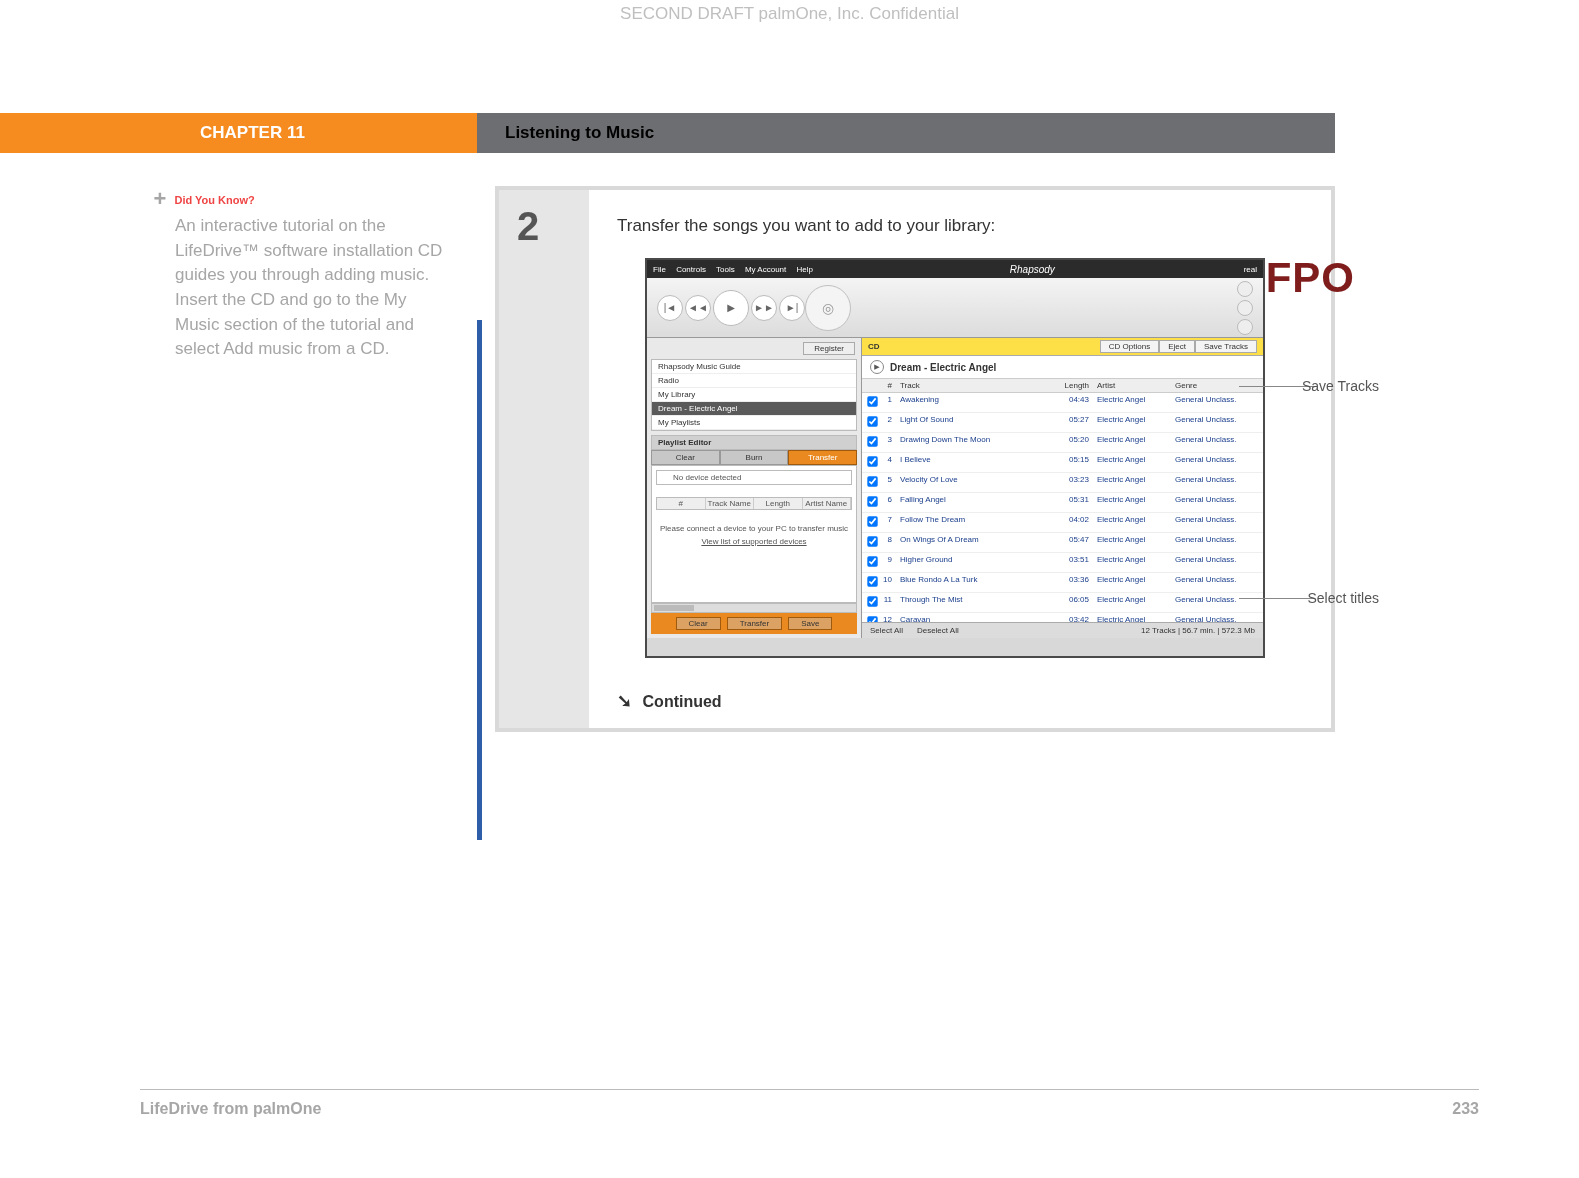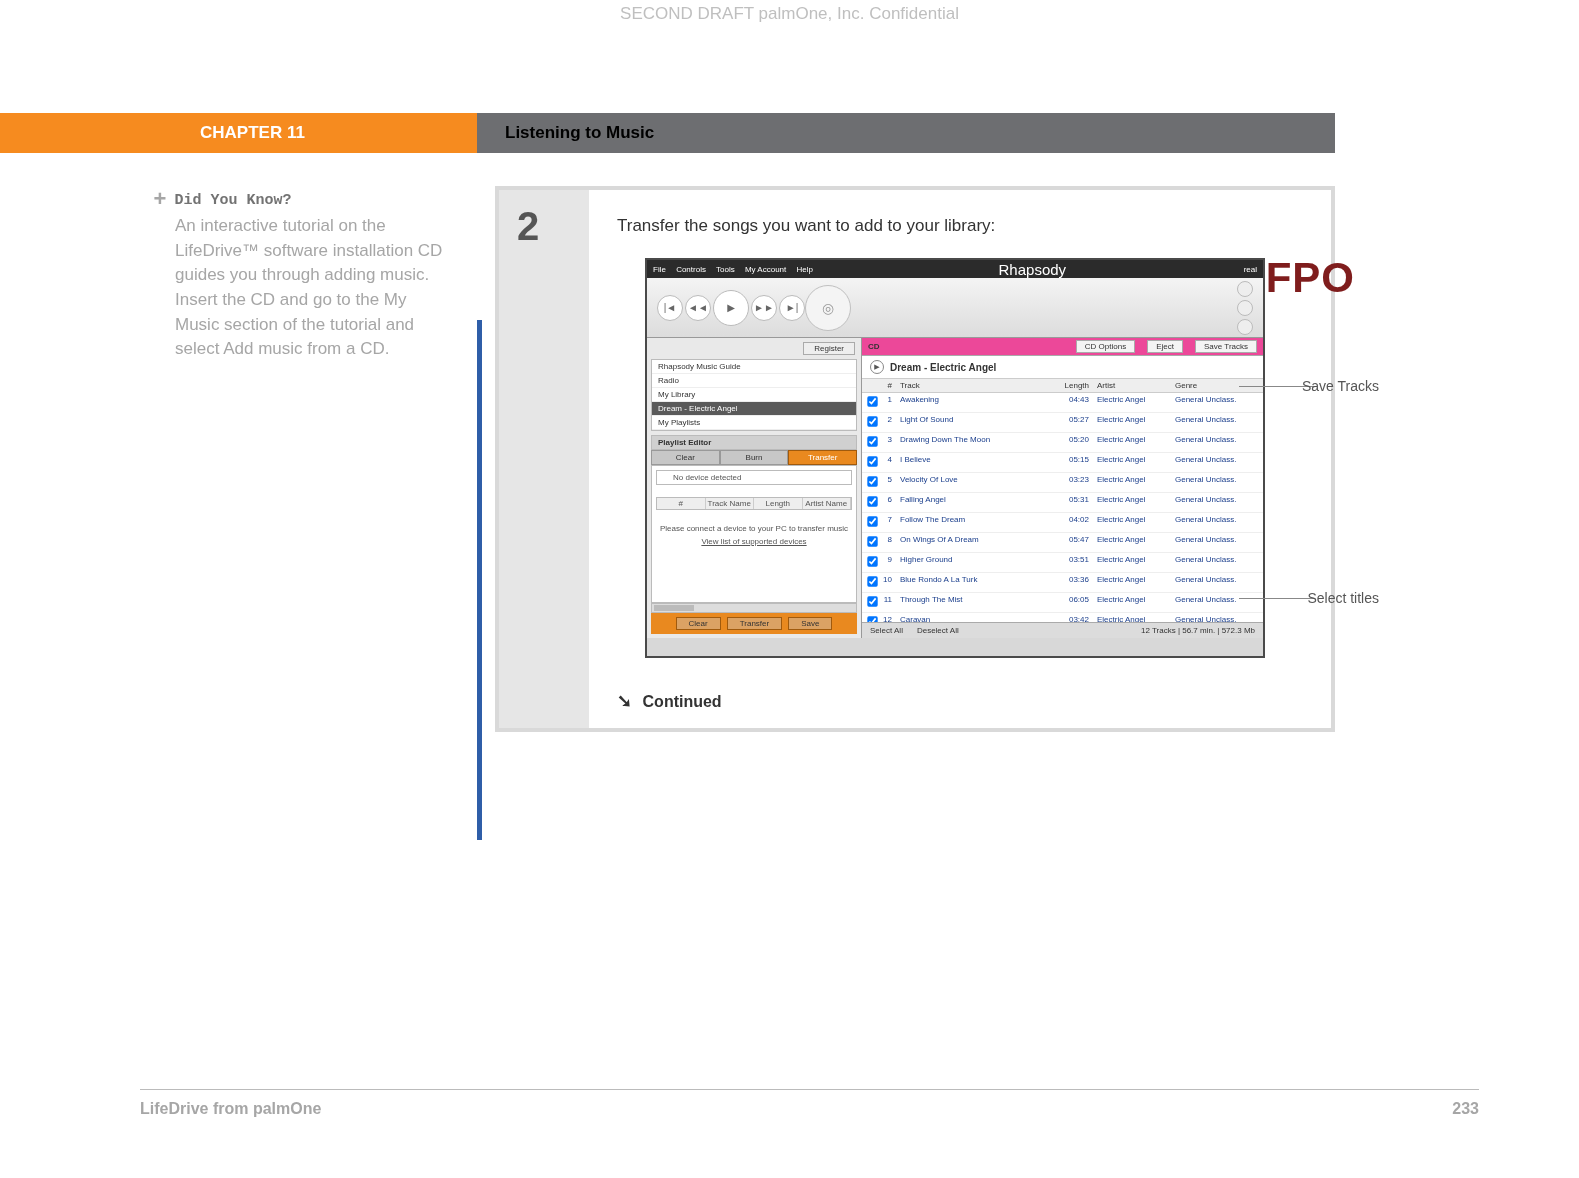--- a/index.html
+++ b/index.html
@@ -7,40 +7,40 @@
   .page { width: 1579px; height: 1178px; position: relative; }
 
   .header-strip { position: absolute; top: 88px; left: 0; right: 0; height: 40px; margin-top: 25px; }
   .header-chapter { position: absolute; left: 0; top: 0; width: 477px; height: 40px; background: #f68b1f; color: #fff; font-weight: bold; font-size: 17px; line-height: 40px; padding-left: 200px; }
   .header-title   { position: absolute; left: 477px; top: 0; width: 858px; height: 40px; background: #6d6e71; color: #000000; font-weight: bold; font-size: 17px; line-height: 40px; padding-left: 28px; }
 
   .confidential { position: absolute; top: 4px; left: 0; right: 0; text-align: center; color: #bfbfbf; font-size: 17px; }
 
   .sidebar { position: absolute; left: 150px; top: 190px; width: 300px; }
   .plus { display: inline-block; width: 20px; height: 20px; text-align: center; line-height: 18px; font-weight: bold; color: #a6a6a6; font-size: 22px; vertical-align: top; }
-  .dyk-title { display: inline; font-weight: bold; color: #737373; font-size: 15px; font-family: Liberation Mono, monospace; }
+  .dyk-title { display: inline; font-weight: bold; color: #ef4444; font-size: 11px; }
   .dyk-body { margin-left: 25px; margin-top: 4px; color: #a6a6a6; font-size: 17px; line-height: 1.45; }
 
   .step-box { position: absolute; left: 495px; top: 186px; width: 840px; background: #e6e6e6; border: 4px solid #d9d9d9; }
   .step-header { display: flex; }
   .step-num-col { width: 90px; background: #e6e6e6; padding: 14px 0 0 18px; font-size: 40px; font-weight: bold; font-family: "Arial Black", Arial, sans-serif; color: #555; }
   .step-content { flex: 1; background: #fff; padding: 26px 28px 18px 28px; position: relative; }
   .step-intro { font-size: 17px; margin-bottom: 22px; }
   .step-list { font-size: 17px; line-height: 1.6; }
   .step-list .li { margin-bottom: 18px; }
   .continued-row { background: #fff; margin-left: 90px; padding: 14px 0 16px 28px; font-weight: bold; font-size: 16px; }
   .continued-arrow { display: inline-block; transform: rotate(0deg); margin-right: 6px; font-size: 18px; }
 
   .blueline { position: absolute; left: 477px; top: 320px; width: 5px; height: 520px; background: #2f5ea8; }
 
   
   .rhapsody-wrap { position: relative; margin: 10px 0 0 28px; width: 620px; height: 400px; border: 2px solid #4a4a4a; background: #d8d8d8; }
   .rh-menubar { height: 18px; background: #2b2b2b; color: #fff; font-size: 8px; display: flex; align-items: center; padding: 0 6px; justify-content: space-between; }
   .rh-menubar .menus span { margin-right: 8px; }
-  .rh-logo { font-size: 15px; }
+  .rh-logo { font-style: italic; font-size: 10px; }
   .rh-controls { height: 60px; background: linear-gradient(#f4f4f4,#dcdcdc); display: flex; align-items: center; justify-content: space-between; padding: 4px 10px; border-bottom: 1px solid #999; }
   .ctrl-cluster { display: flex; align-items: center; gap: 2px; }
   .ctrl { width: 26px; height: 26px; background: #fff; border: 1px solid #bbb; border-radius: 50%; display: flex; align-items: center; justify-content: center; font-size: 10px; color: #666; }
   .ctrl.big { width: 36px; height: 36px; }
   .dial { width: 46px; height: 46px; border-radius: 50%; background: #f4f4f4; border: 1px solid #c0c0c0; display:flex;align-items:center;justify-content:center;color:#999;font-size:14px; }
   .knobs { display:flex; flex-direction:column; gap:3px; }
   .knob { width:16px;height:16px;border-radius:50%;background:#eee;border:1px solid #bbb; }
   .rh-body { display: flex; height: 300px; }
   .rh-left { width: 215px; background: #e9e9e9; border-right: 1px solid #999; display:flex; flex-direction:column; font-size: 8px; }
   .rh-reg { text-align:right; padding:4px 6px; }
@@ -57,21 +57,21 @@
   .pe-cols { display:flex; border:1px solid #bbb; background:#eee; }
   .pe-cols span { flex:1; padding:1px 2px; border-right:1px solid #ccc; }
   .pe-msg { margin-top: 14px; font-size: 8px; }
   .pe-link { text-decoration: underline; margin-top: 4px; display:block; }
   .pe-bottom { display:flex; gap:6px; padding:4px; justify-content:center; background:#e9891f; margin:0 4px 4px 4px; }
   .pe-bottom span { background:#dba264; border:1px solid #a05a0d; color:#333; padding:1px 12px; font-size:8px; }
   .pe-scroll { height:10px; background:#ddd; border:1px solid #bbb; margin:0 4px; position:relative; }
   .pe-scroll::before { content:''; position:absolute; left:2px; top:1px; width:40px; height:6px; background:#bbb; }
 
   .rh-right { flex:1; background:#fff; display:flex; flex-direction:column; font-size:8px; }
-  .cd-bar { display:flex; align-items:center; background:#ec4899; border-bottom:1px solid #aaa; padding:2px 6px; gap:12px; }
+  .cd-bar { display:flex; align-items:center; background:#fde047; border-bottom:1px solid #aaa; padding:2px 6px; gap:0; }
   .cd-bar .lbl { font-weight:bold; flex:1; }
   .cd-bar .btn { background:#f4f4f4; border:1px solid #aaa; padding:1px 8px; font-size:8px; }
   .album-row { display:flex; align-items:center; padding:4px 8px; border-bottom:1px solid #ccc; gap:6px; }
   .album-row .play { width:14px;height:14px;border-radius:50%;border:1px solid #888;display:flex;align-items:center;justify-content:center;font-size:7px;color:#555; }
   .album-row .name { font-weight:bold; font-size:10px; }
   .thead { display:flex; background:#eee; border-bottom:1px solid #ccc; }
   .thead span, .trow span { padding:2px 4px; }
   .c-chk{width:16px;text-align:center;} .c-n{width:18px;text-align:right;} .c-t{flex:1;} .c-l{width:40px;text-align:right;} .c-a{width:78px;} .c-g{width:92px;}
   .tracks { flex:1; overflow:hidden; }
   .trow { display:flex; border-bottom:1px solid #eee; color:#1a3e8c; }

